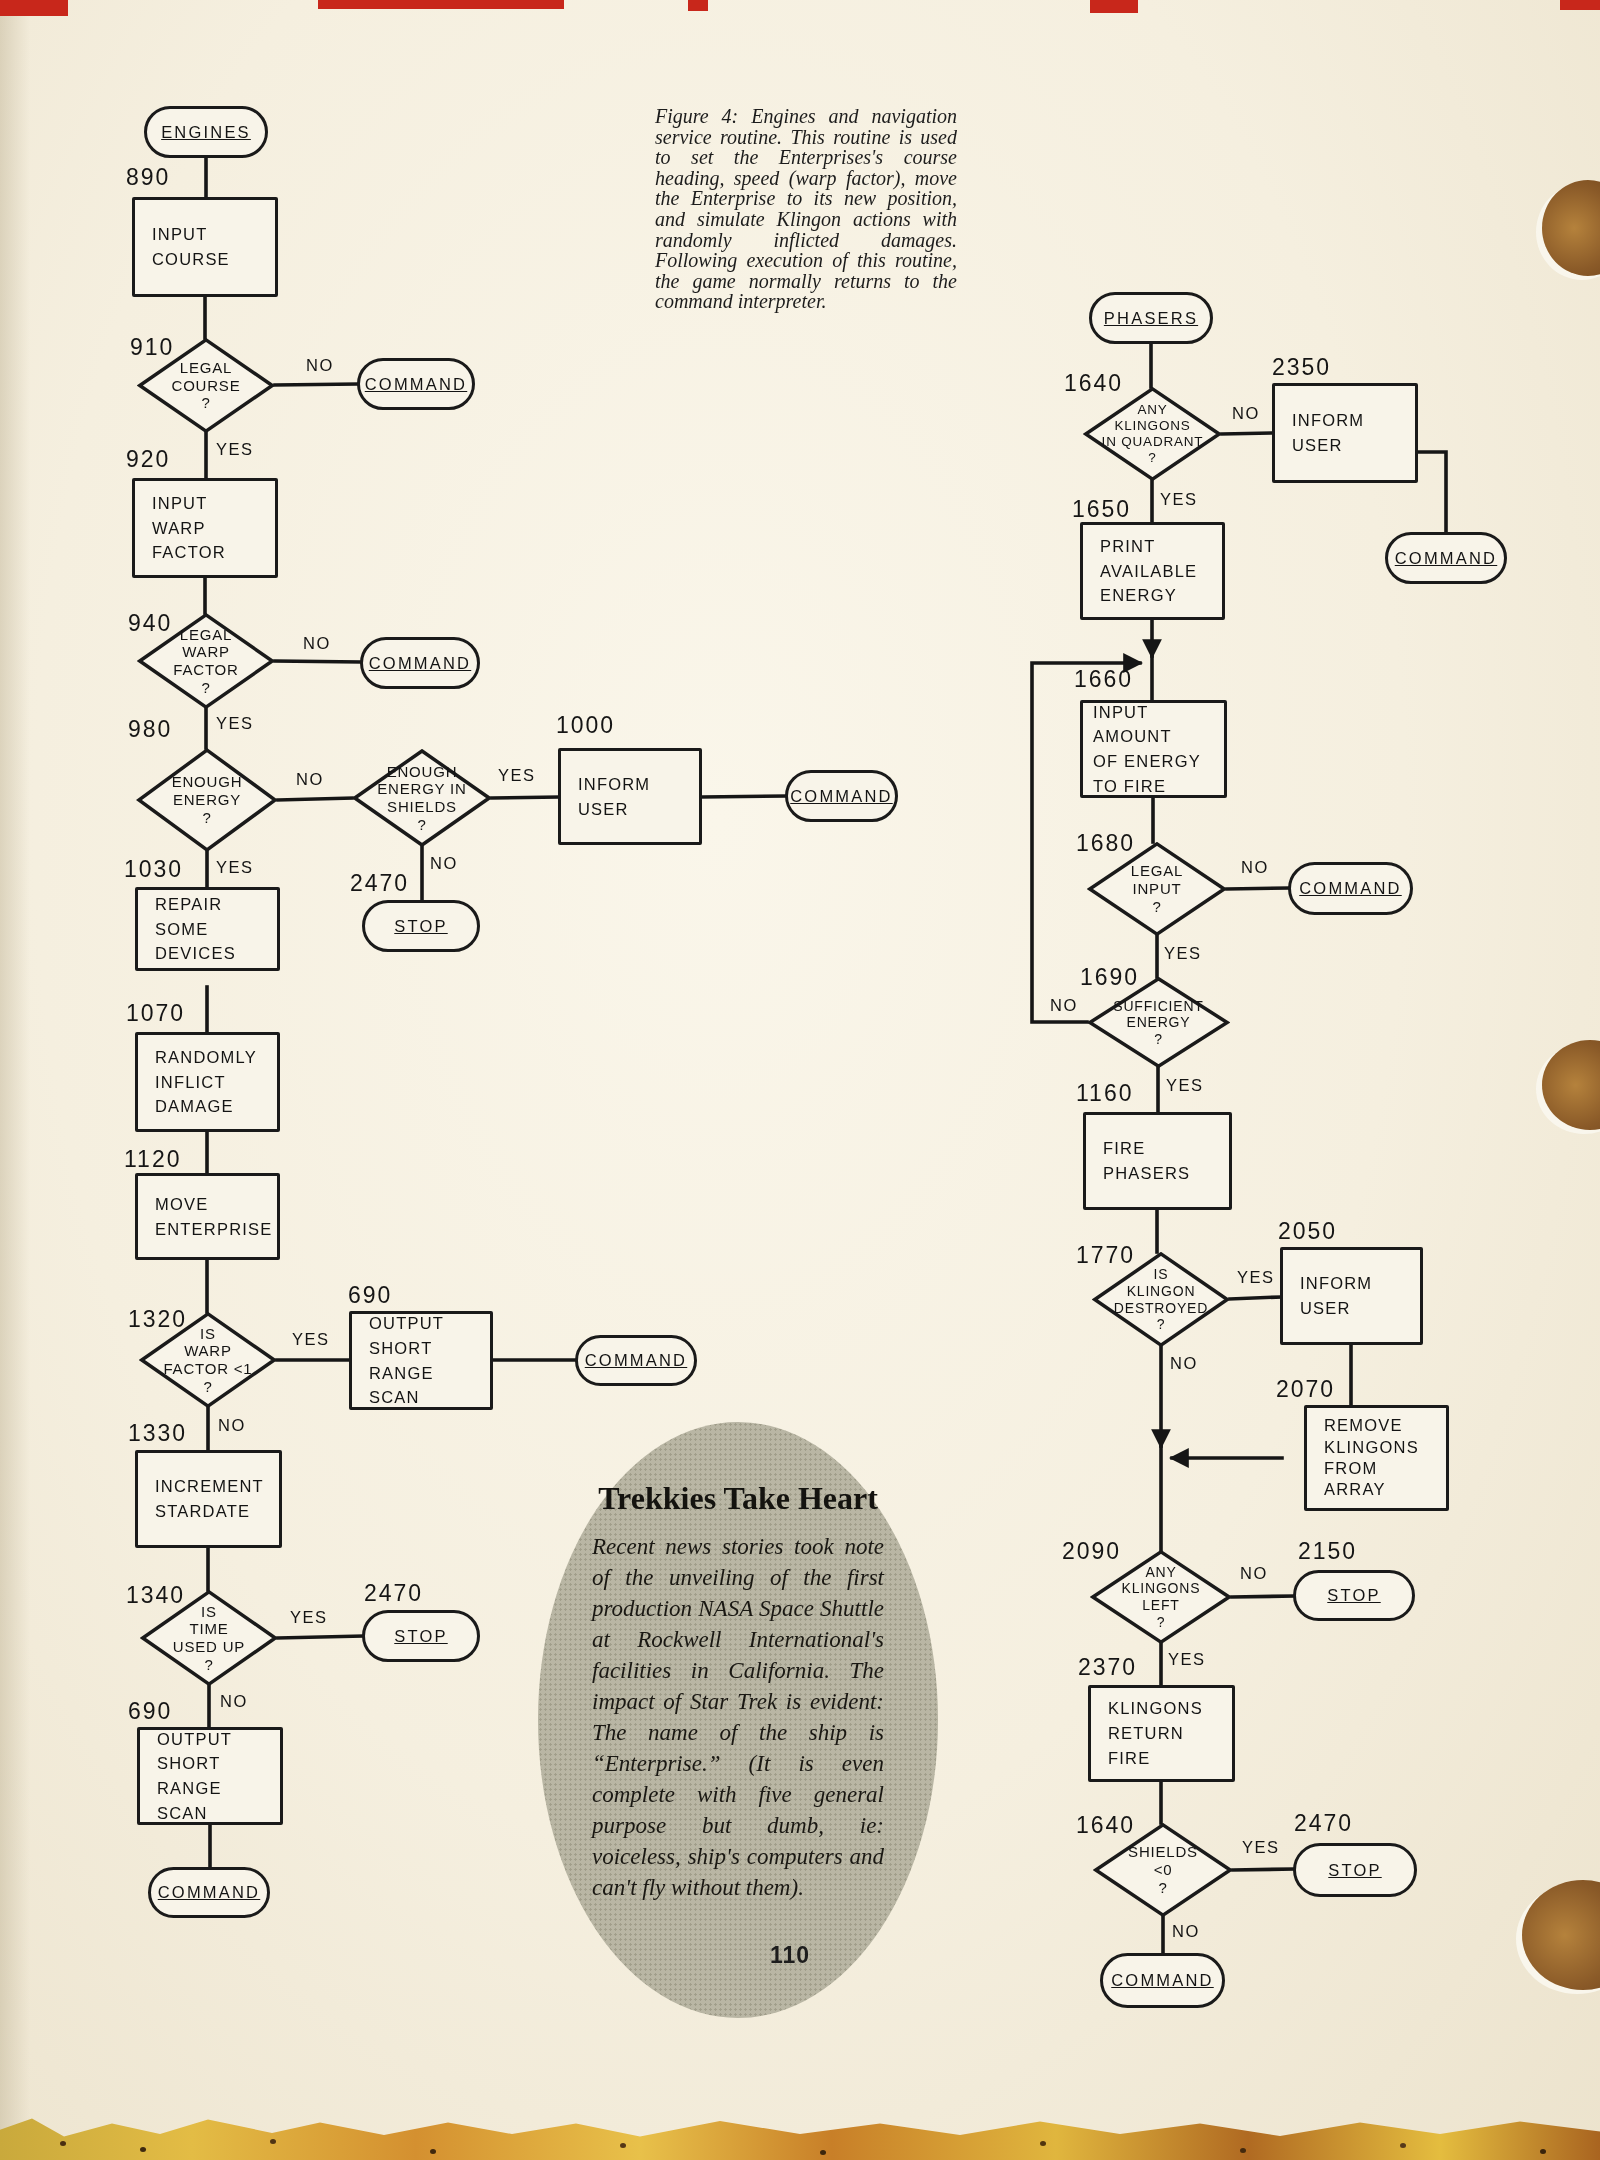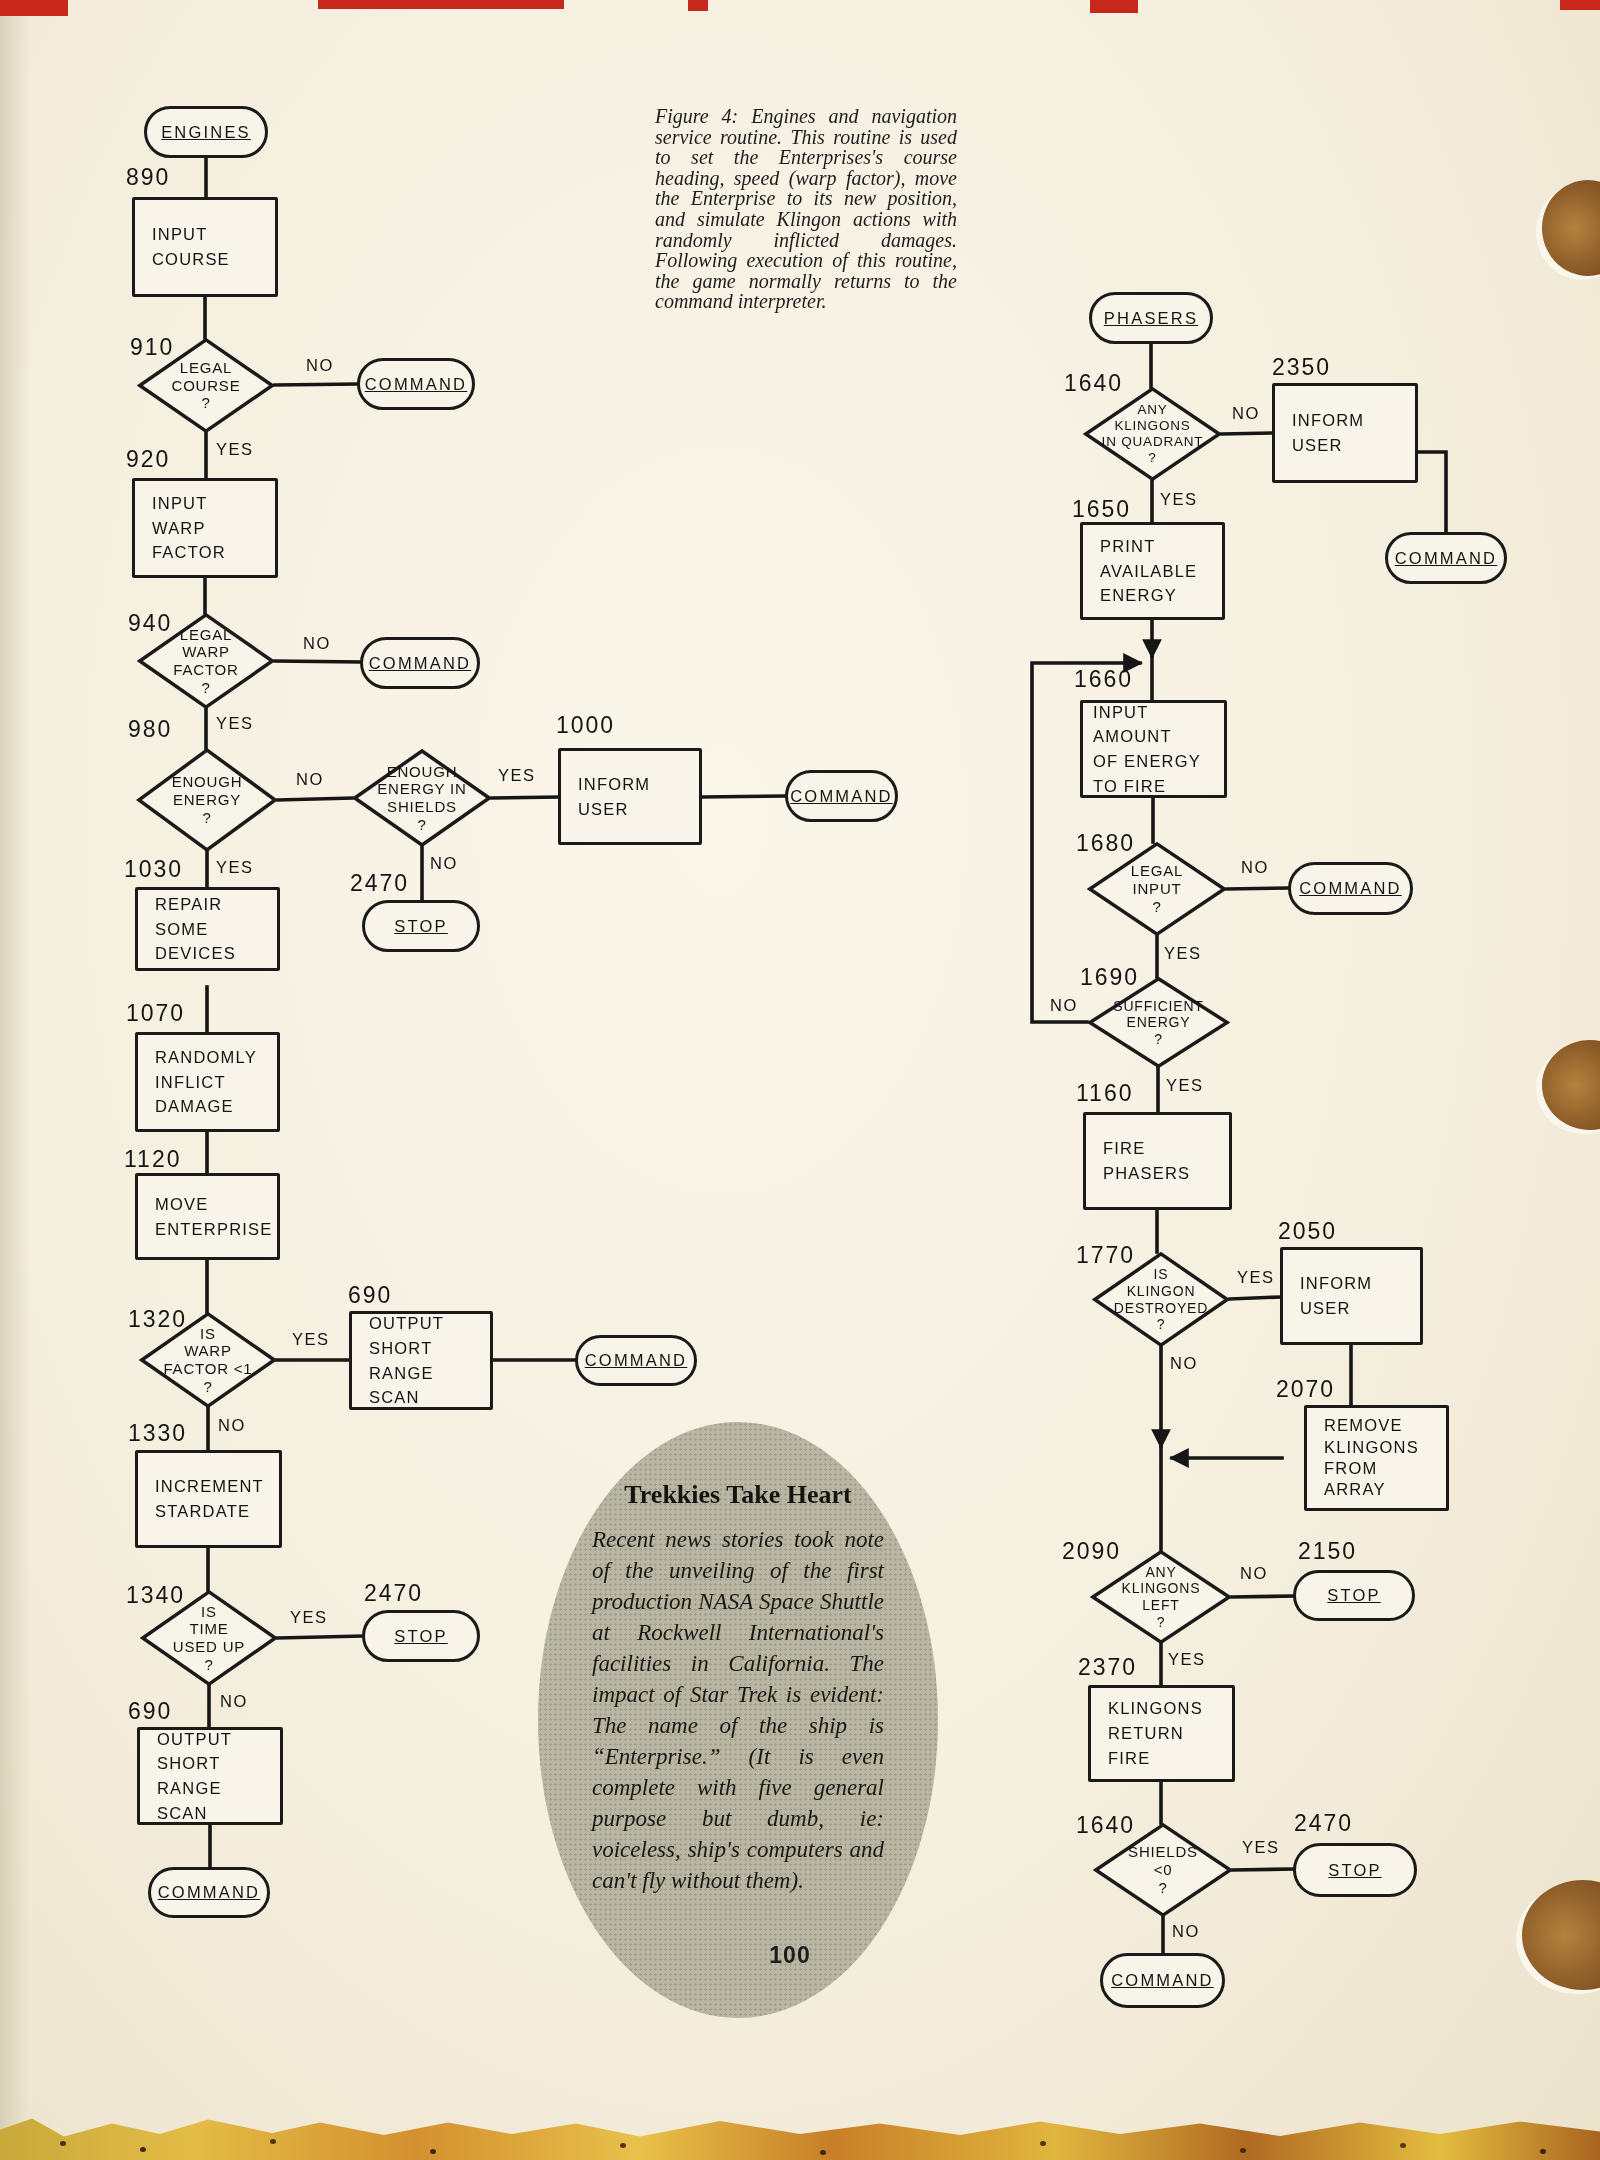--- a/index.html
+++ b/index.html
@@ -24,21 +24,21 @@
   
   .caption{position:absolute;font-family:"Liberation Serif",serif;font-style:italic;color:#1c1c1c;
            text-align:justify;}
   .cap4{left:655px;top:86px;width:302px;font-size:20px;line-height:20.6px;}
   .cap5{left:1020px;top:86px;width:512px;font-size:21px;line-height:23.5px;}
   
   .oval{position:absolute;left:538px;top:1422px;width:400px;height:596px;border-radius:50%;
         background-color:#b9b6a4;
         background-image:radial-gradient(#a19e8b 1px, rgba(0,0,0,0) 1.4px);background-size:5px 5px;
         display:flex;flex-direction:column;align-items:center;}
-  .oval-title{margin-top:58px;font-family:"Liberation Serif",serif;font-weight:bold;font-size:26px;color:#14130f;}
+  .oval-title{margin-top:58px;font-family:"Liberation Serif",serif;font-weight:bold;font-size:32px;color:#14130f;}
   .oval-body{width:292px;margin-top:14px;font-family:"Liberation Serif",serif;font-style:italic;
              font-size:23px;line-height:31px;color:#1a1813;text-align:justify;}
   
   .pagenum{position:absolute;left:745px;top:1942px;width:90px;text-align:center;
            font-size:23px;font-weight:bold;letter-spacing:1px;color:#1d1d1d;}
   .redbit{position:absolute;background:#c8271b;}
   .curl{position:absolute;border-radius:50%;background:radial-gradient(circle at 35% 50%, #b5823c 0%, #8a5a28 55%, #6d421a 100%);
         box-shadow:-6px 4px 0 rgba(250,247,238,.9);}
   .bottom-edge{position:absolute;left:0;right:0;bottom:0;height:52px;
         background:linear-gradient(90deg,#c9a93c 0%,#e3bc45 12%,#d49030 26%,#e8c14a 40%,#c87f28 52%,#e0b63e 66%,#b06a22 78%,#e4bd3f 90%,#a96420 100%);
@@ -422,21 +422,21 @@
       </div>
   </div>
 
   <p class="caption cap4">Figure 4: Engines and navigation service routine. This routine is used to set the Enterprises's course heading, speed (warp factor), move the Enterprise to its new position, and simulate Klingon actions with randomly inflicted damages. Following execution of this routine, the game normally returns to the command interpreter.</p>
 
   <div class="oval">
     <div class="oval-title">Trekkies Take Heart</div>
     <div class="oval-body">Recent news stories took note of the unveiling of the first production NASA Space Shuttle at Rockwell International's facilities in California. The impact of Star Trek is evident: The name of the ship is “Enterprise.” (It is even complete with five general purpose but dumb, ie: voiceless, ship's computers and can't fly without them).</div>
   </div>
 
-  <div class="pagenum">100</div>
+  <div class="pagenum">110</div>
 
   <div class="redbit" style="left:0;top:0;width:68px;height:16px"></div>
   <div class="redbit" style="left:318px;top:0;width:246px;height:9px"></div>
   <div class="redbit" style="left:688px;top:0;width:20px;height:11px"></div>
   <div class="redbit" style="left:1090px;top:0;width:48px;height:13px"></div>
   <div class="redbit" style="left:1560px;top:0;width:40px;height:10px"></div>
   <div class="curl" style="right:-34px;top:180px;width:92px;height:96px"></div>
   <div class="curl" style="right:-38px;top:1040px;width:96px;height:90px"></div>
   <div class="curl" style="right:-44px;top:1880px;width:122px;height:110px"></div>
   <div class="bottom-edge"></div>

